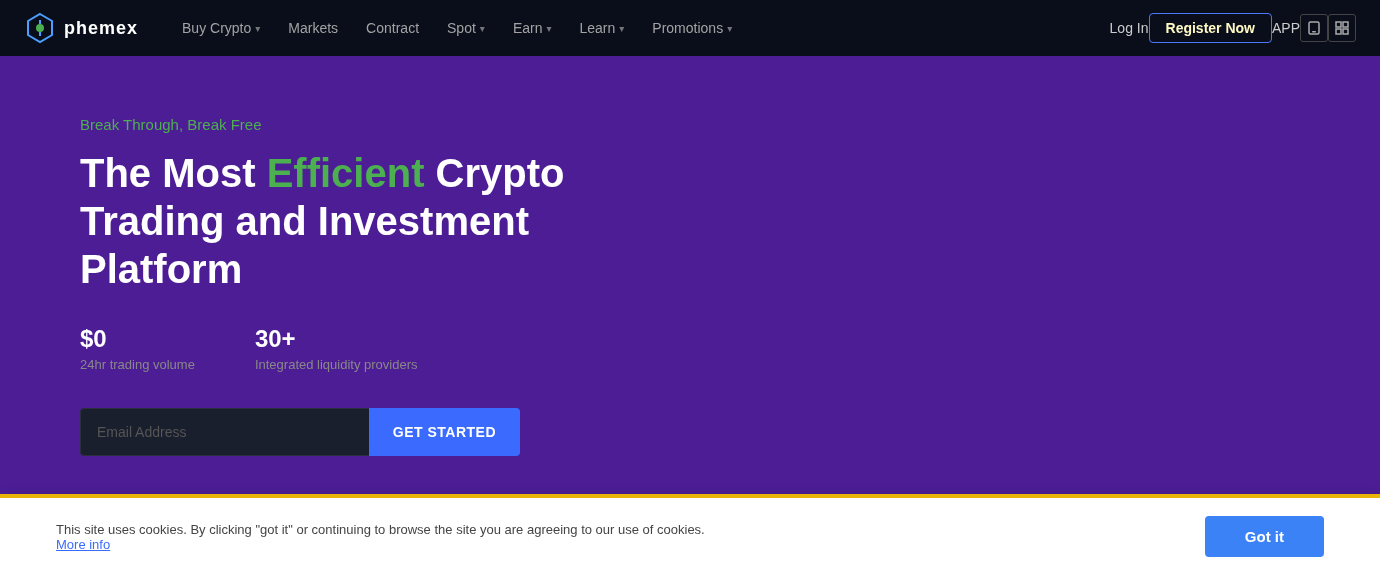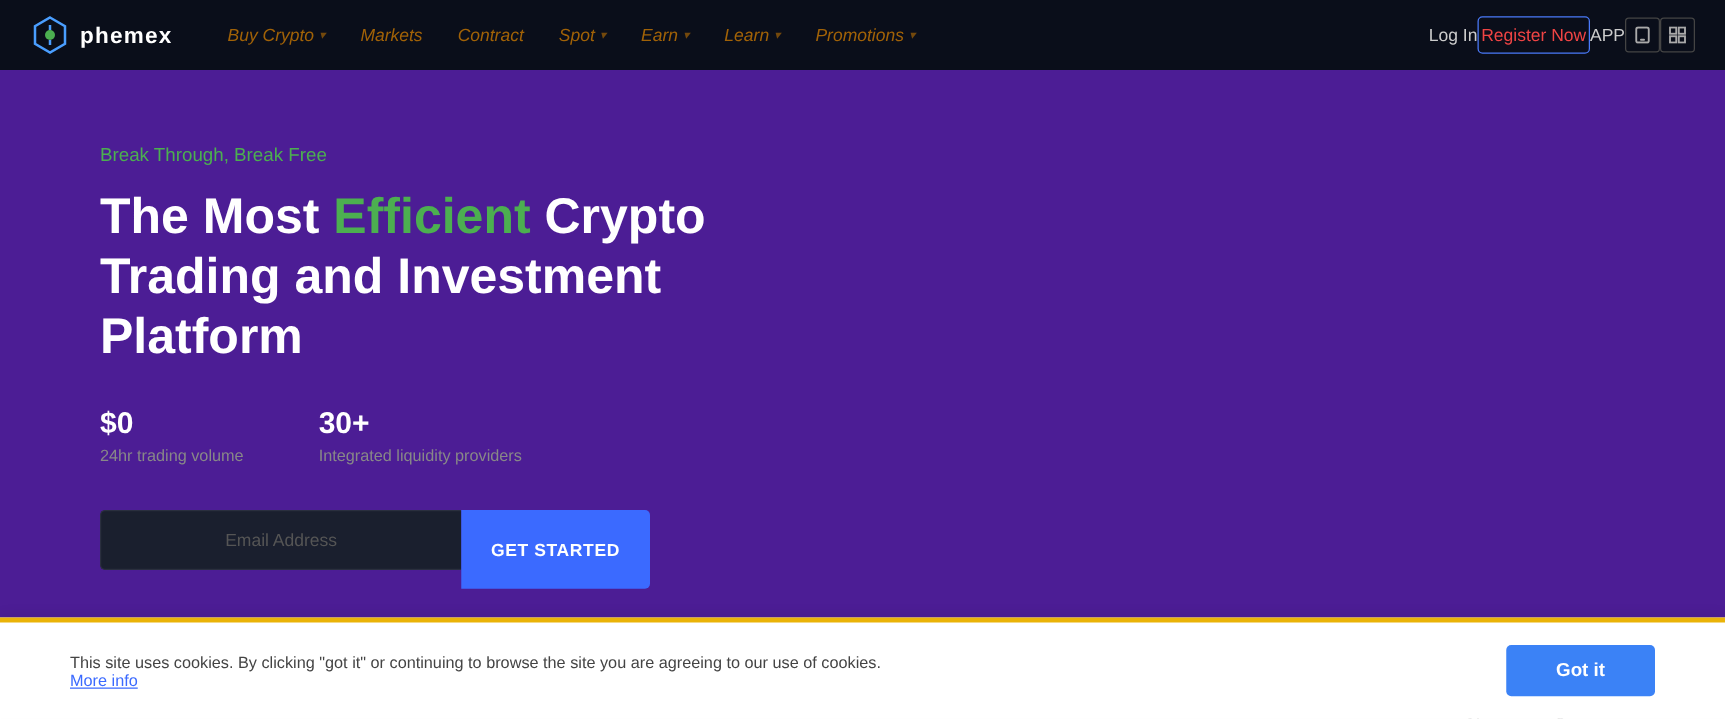--- a/index.html
+++ b/index.html
@@ -31,52 +31,51 @@
       font-weight: 600;
       letter-spacing: 1px;
     }
     .nav-links {
       display: flex;
       align-items: center;
       gap: 4px;
       flex: 1;
     }
     .nav-item {
-      color: #a16207;
+      color: #a3a3a3;
       font-size: 14px;
       padding: 8px 12px;
       cursor: pointer;
       display: flex;
       align-items: center;
       gap: 4px;
       white-space: nowrap;
-      font-style: italic;
     }
     .nav-item .chevron {
       font-size: 10px;
       opacity: 0.7;
     }
     .nav-right {
       display: flex;
       align-items: center;
     }
     .nav-login {
       color: #ccc;
       font-size: 14px;
       cursor: pointer;
     }
     .nav-register {
       background: transparent;
       border: 1.5px solid #4a7afa;
-      color: #ef4444;
-      font-size: 14px;
-      padding: 6px 2px;
+      color: #fef9c3;
+      font-size: 14px;
+      padding: 6px 16px;
       border-radius: 4px;
       cursor: pointer;
-      font-weight: 400;
+      font-weight: 700;
     }
     .nav-app {
       color: #ccc;
       font-size: 14px;
       cursor: pointer;
     }
     .nav-icon-btn {
       color: #ccc;
       font-size: 16px;
       cursor: pointer;
@@ -138,31 +137,30 @@
       flex: 1;
       background: #1a1f2e;
       border: 1px solid #2a2f3e;
       border-right: none;
       color: #fff;
       font-size: 14px;
       padding: 0 16px;
       height: 48px;
       outline: none;
       border-radius: 4px 0 0 4px;
-      text-align: center;
     }
     .hero-email-input::placeholder { color: #555; }
     .hero-cta-btn {
       background: #3b6aff;
       color: #fff;
       border: none;
       font-size: 14px;
       font-weight: 700;
       padding: 16px 24px;
-      height: 63px;
+      height: 48px;
       cursor: pointer;
       border-radius: 0 4px 4px 0;
       letter-spacing: 0.5px;
     }
 
     
     .white-section {
       background: #fff;
       padding: 20px 0 0 0;
       min-height: 200px;

